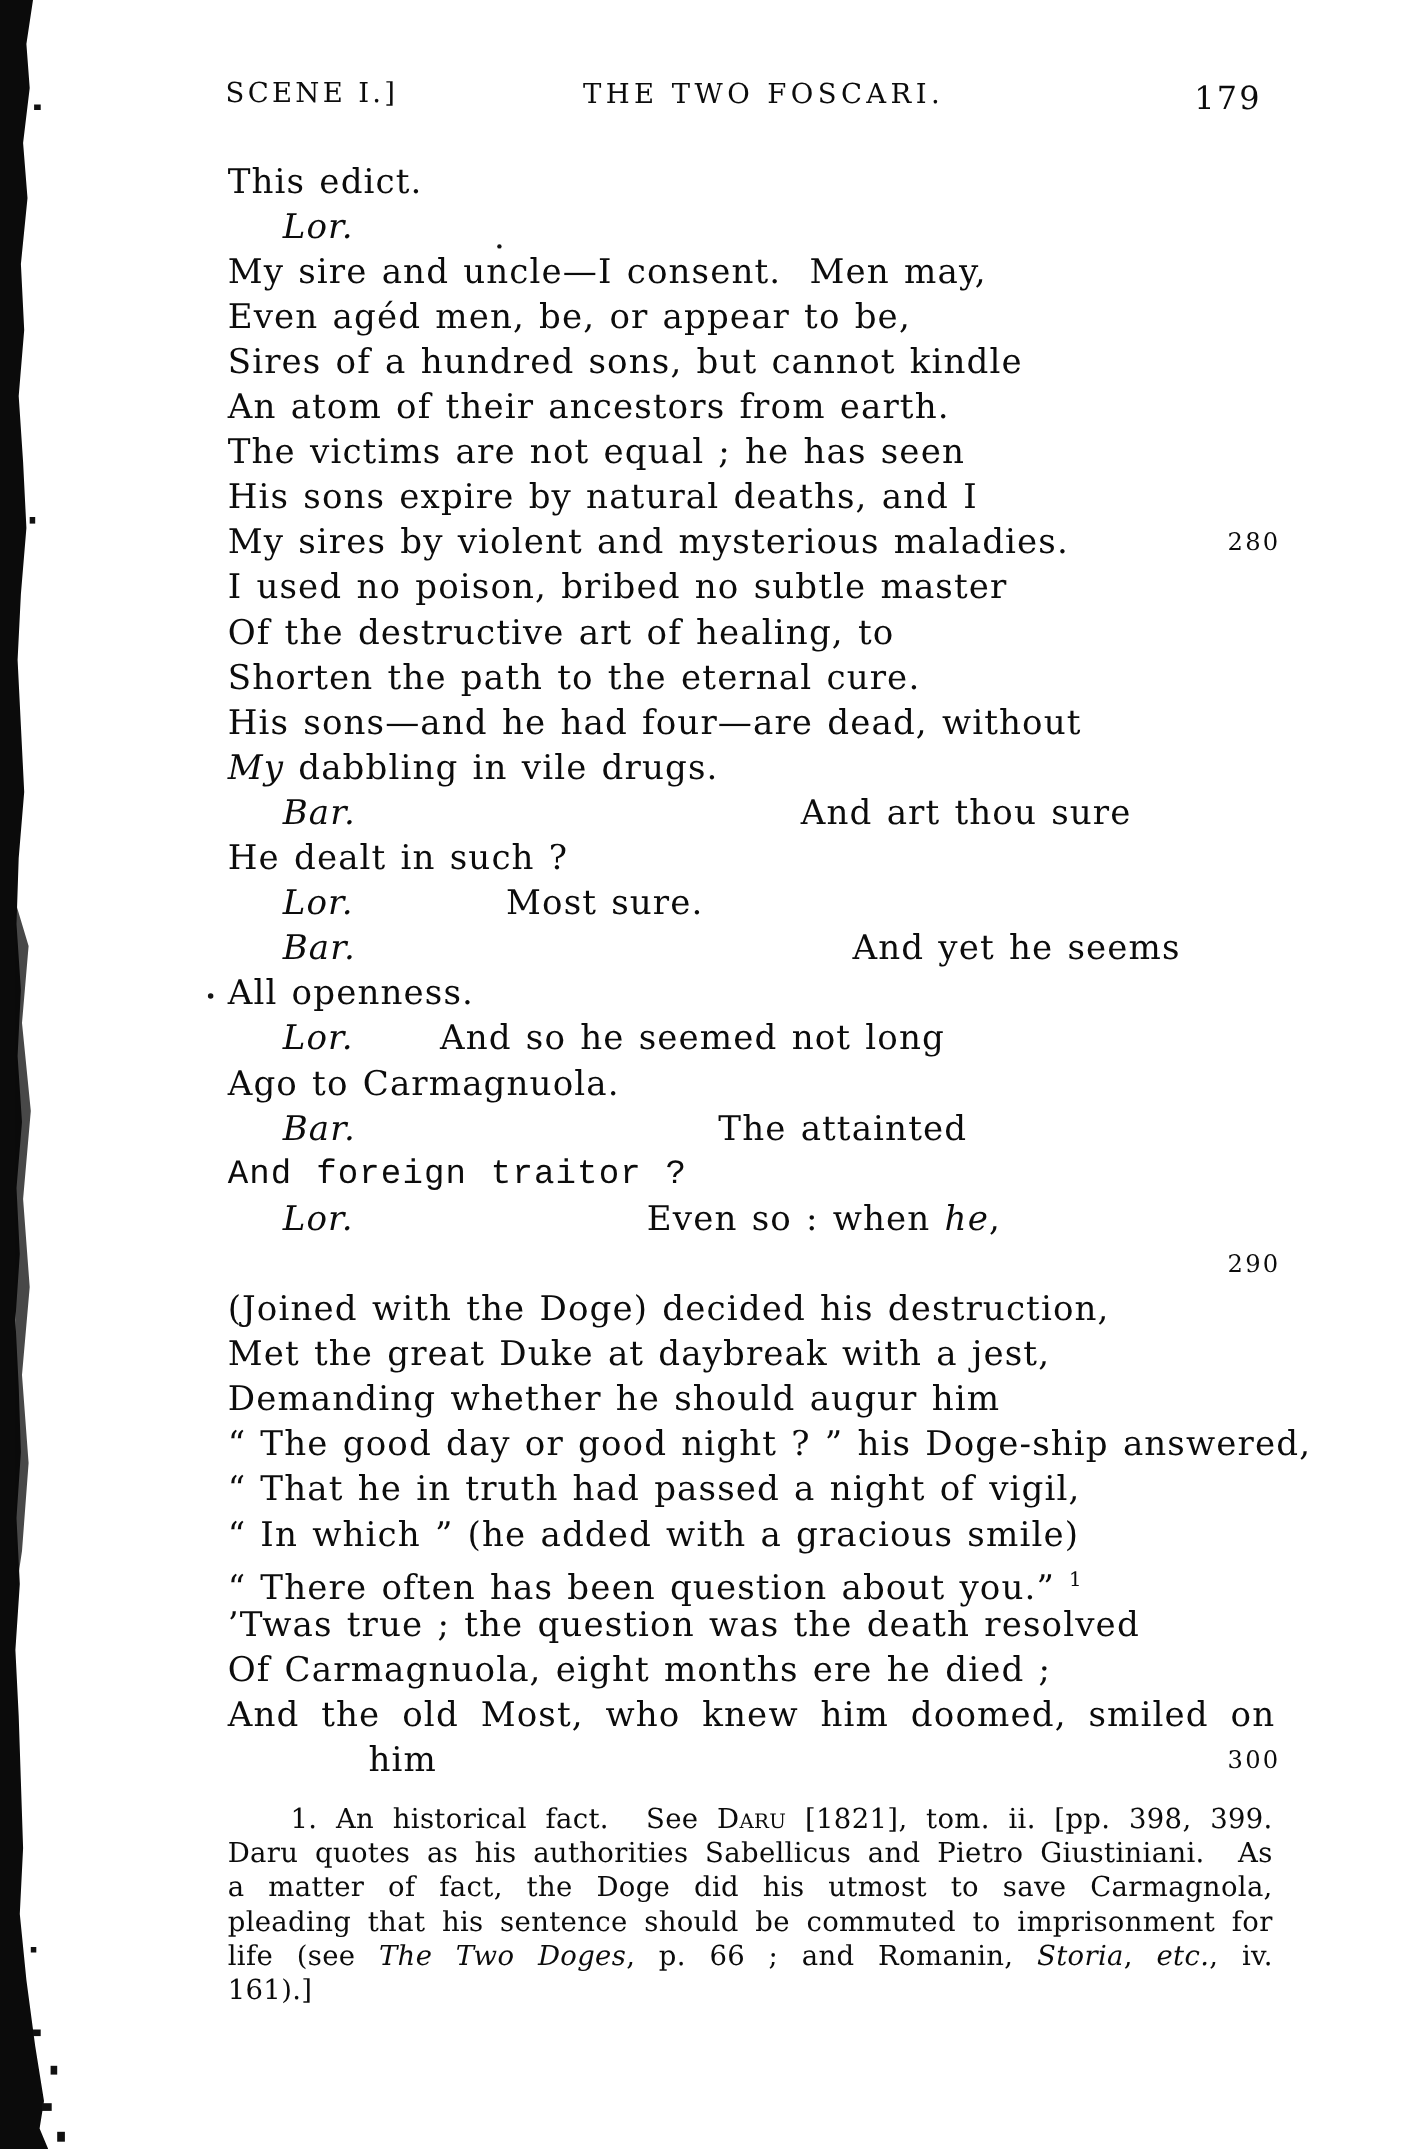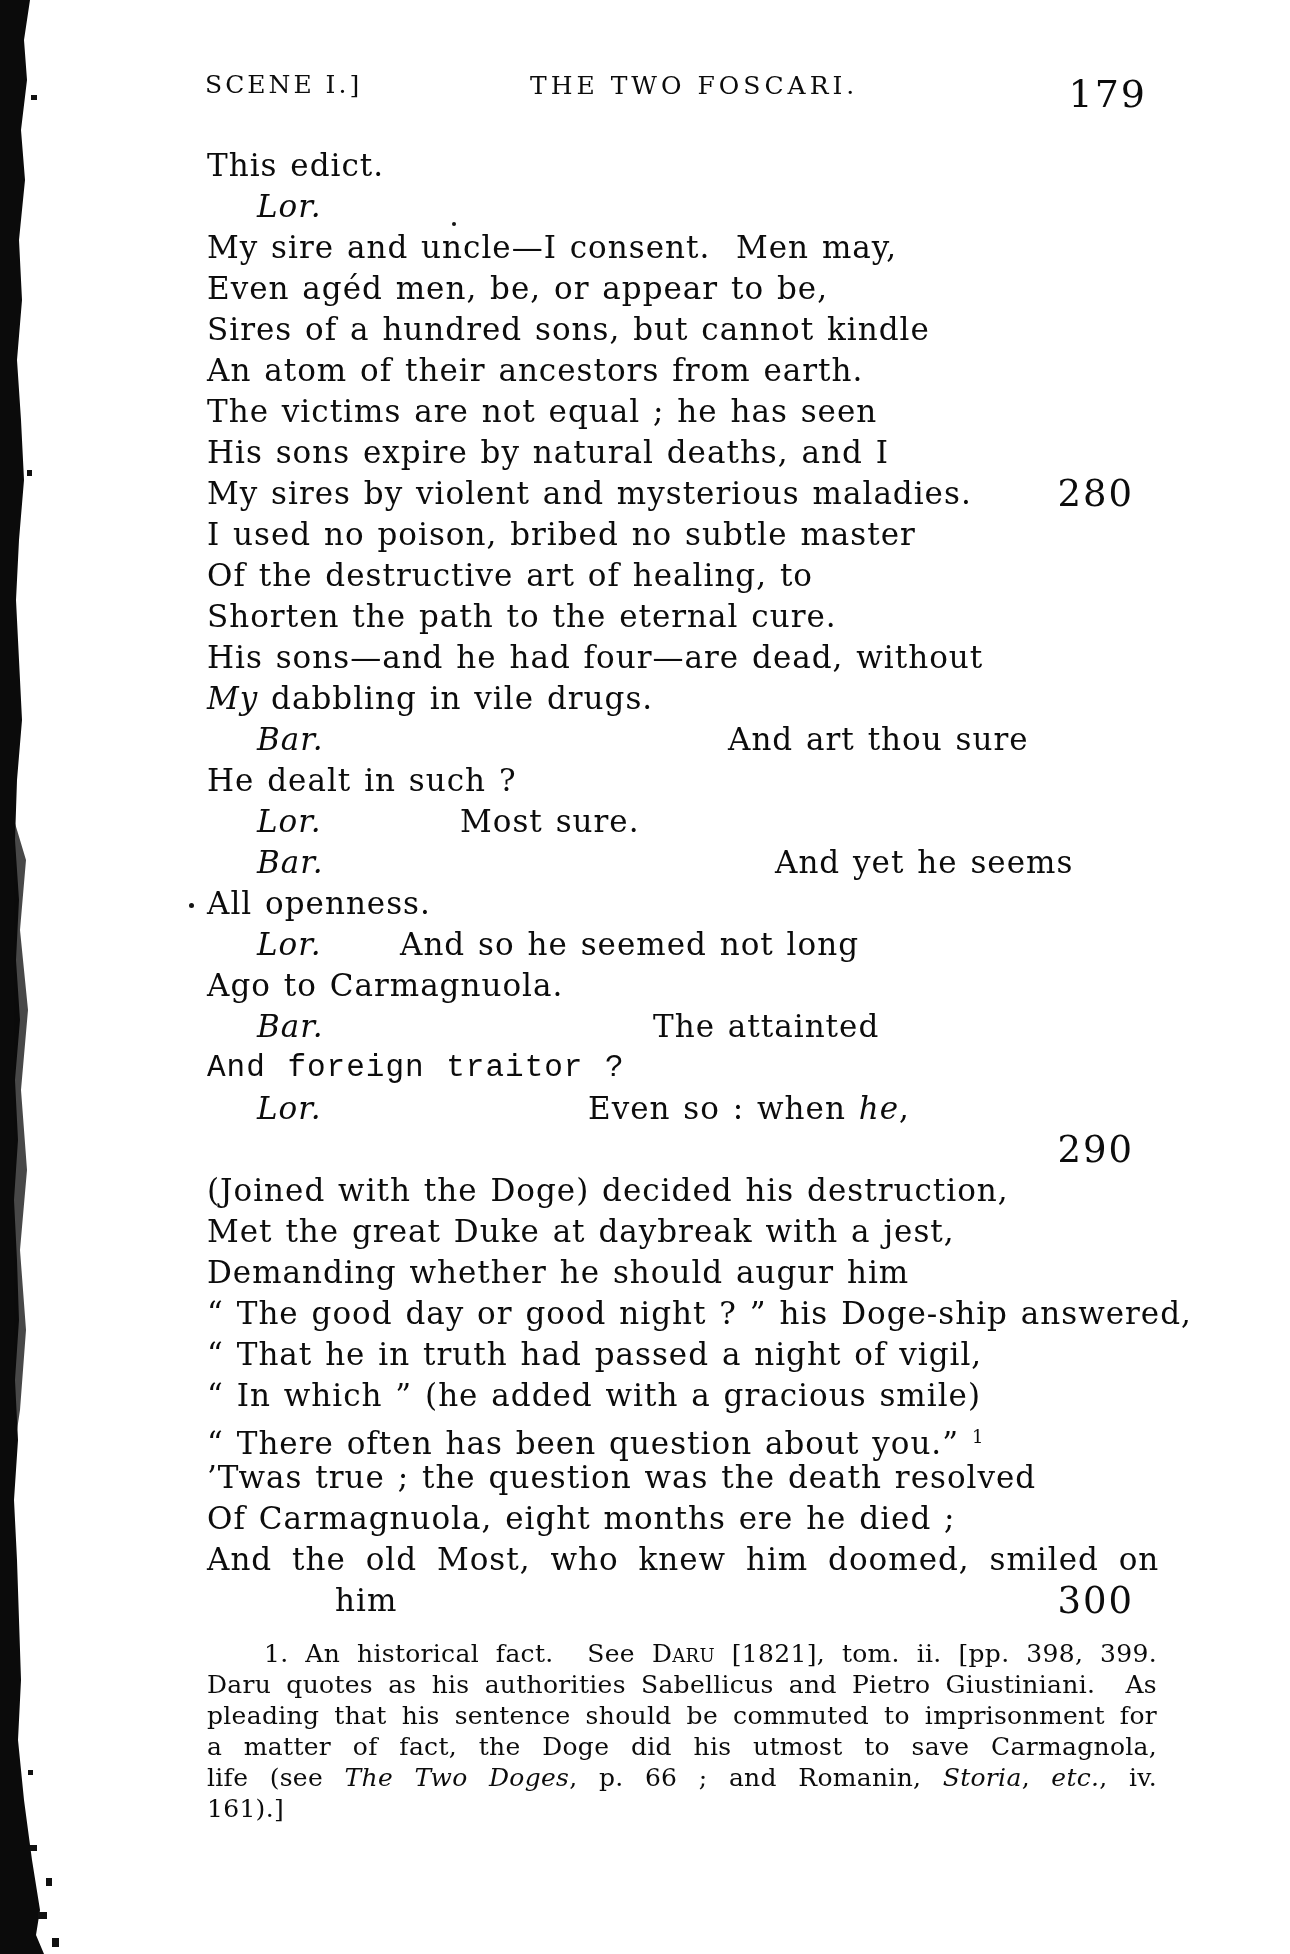--- a/index.html
+++ b/index.html
@@ -8,31 +8,31 @@
     width:1290px;height:1954px;
     background:#ffffff;
     overflow:hidden;
     font-family:"DejaVu Serif","Liberation Serif",serif;
     color:#0c0c0c;
   }
   
   .hdr span{position:absolute;white-space:pre;}
   .scene{left:205px;top:70px;font-size:25px;letter-spacing:3px;}
   .rtitle{left:530px;top:71px;font-size:25px;letter-spacing:4px;}
-  .pgnum{right:143px;top:72px;font-size:38px;letter-spacing:2px;}
+  .pgnum{right:143px;top:72px;font-size:29px;letter-spacing:2px;}
   
   .verse{position:absolute;left:0;top:0;width:1290px;}
   .vline{position:absolute;left:0;width:1290px;height:41px;line-height:41px;
          font-size:31px;letter-spacing:1px;word-spacing:2px;white-space:pre;}
   .vline.wide{word-spacing:9px;}
   .seg{position:absolute;top:0;white-space:pre;}
   .it{font-style:italic;}
   .sc{font-variant:small-caps;}
   .sup{font-size:58%;vertical-align:super;letter-spacing:0;}
-  .lnum{position:absolute;right:156px;top:0;font-size:37px;letter-spacing:2px;}
+  .lnum{position:absolute;right:126px;top:0;font-size:22px;letter-spacing:2px;}
   
   .footnote{position:absolute;left:207px;top:1638px;width:950px;}
   .fline{height:31px;line-height:31px;font-size:25px;letter-spacing:0.3px;
          text-align:justify;text-align-last:justify;white-space:normal;}
   .fline.last{text-align-last:left;}
   
   .artifact{position:absolute;pointer-events:none;}
   .dot{position:absolute;background:#141414;border-radius:50%;}
 </style>
 </head>
@@ -96,19 +96,19 @@
       <div class="vline" style="top: 1416px;"><span class="seg" style="left: 207px;"><span>“ There often has been question about you.” </span><span class="sup">1</span></span></div>
       <div class="vline" style="top: 1457px;"><span class="seg" style="left: 207px;"><span>’Twas true ; the question was the death resolved</span></span></div>
       <div class="vline" style="top: 1498px;"><span class="seg" style="left: 207px;"><span>Of Carmagnuola, eight months ere he died ;</span></span></div>
       <div class="vline wide" style="top: 1539px;"><span class="seg" style="left: 207px;"><span>And the old Most, who knew him doomed, smiled on</span></span></div>
       <div class="vline" style="top: 1580px;"><span class="seg" style="left: 335px;"><span>him</span></span><span class="lnum">300</span></div>
     </div>
 
   <div class="footnote">
       <div class="fline" style="padding-left: 57px;"><span>1. An historical fact.&nbsp; See </span><span class="sc">Daru</span><span> [1821], tom. ii. [pp. 398, 399.</span></div>
       <div class="fline"><span>Daru quotes as his authorities Sabellicus and Pietro Giustiniani.&nbsp; As</span></div>
+      <div class="fline"><span>a matter of fact, the Doge did his utmost to save Carmagnola,</span></div>
       <div class="fline"><span>pleading that his sentence should be commuted to imprisonment for</span></div>
-      <div class="fline"><span>a matter of fact, the Doge did his utmost to save Carmagnola,</span></div>
       <div class="fline"><span>life (see </span><span class="it">The Two Doges</span><span>, p. 66 ; and Romanin, </span><span class="it">Storia</span><span>, </span><span class="it">etc.</span><span>, iv.</span></div>
       <div class="fline last"><span>161).]</span></div>
     </div>
 
 </div>
 
 </body></html>

